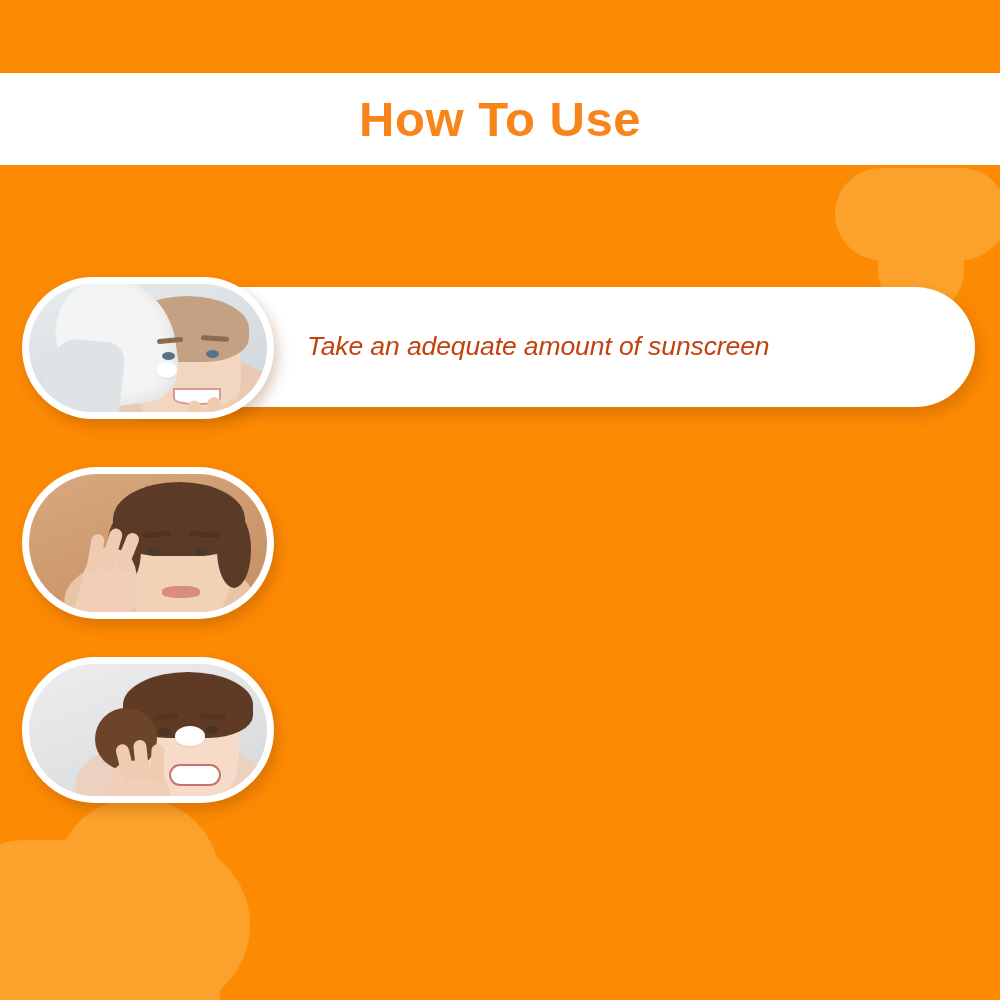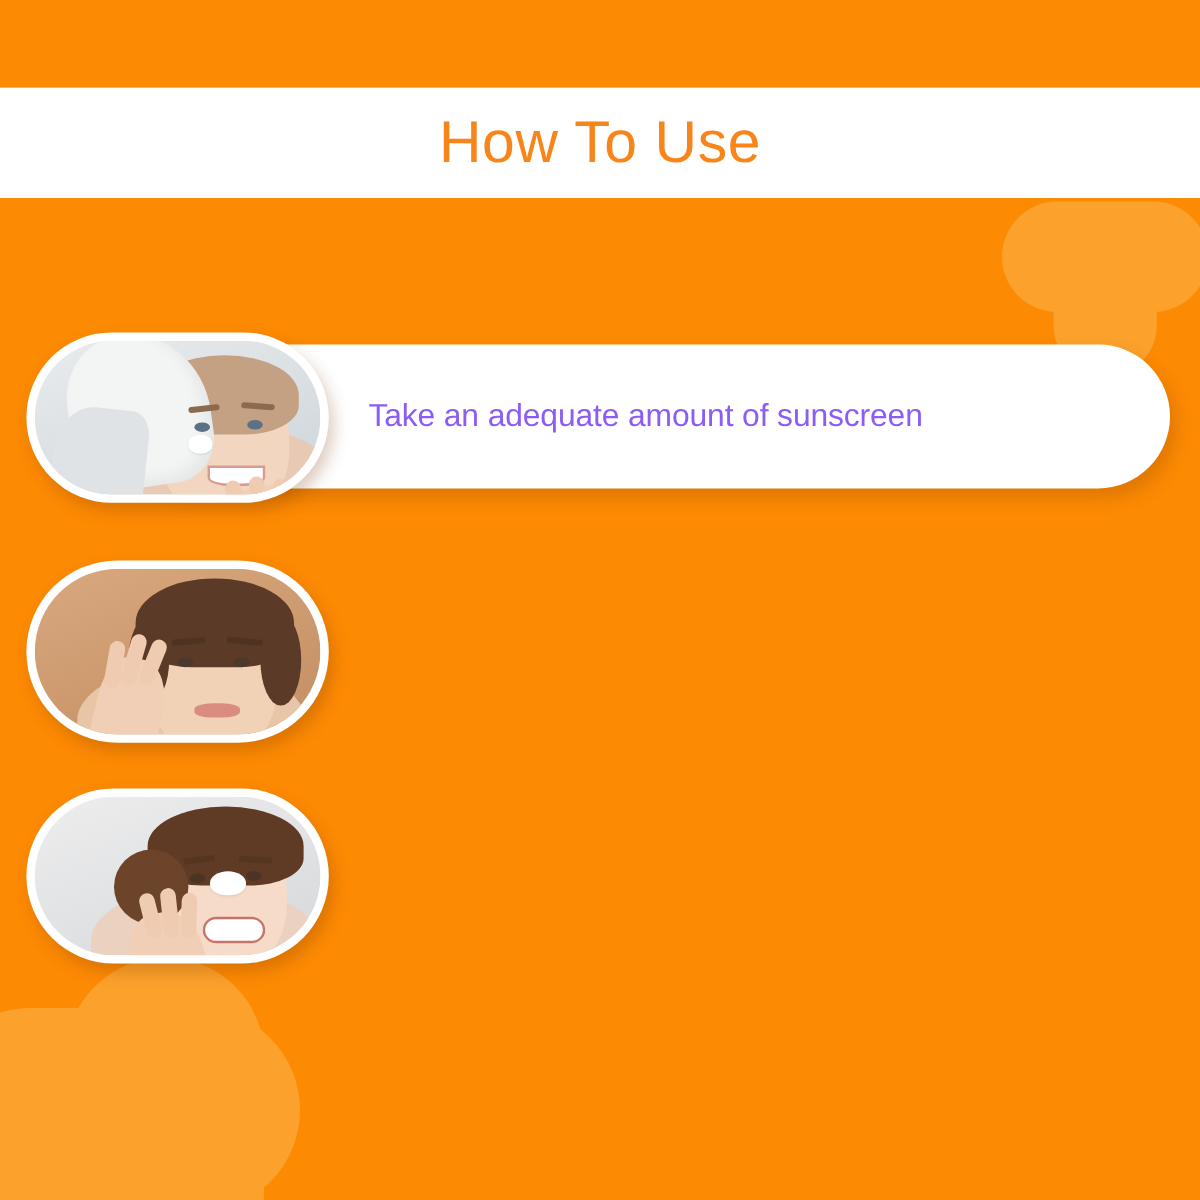--- a/index.html
+++ b/index.html
@@ -31,21 +31,21 @@
   
   .title-banner {
     position:absolute; left:0; top:73px;
     width:1000px; height:92px;
     background:#FFFFFF;
     display:flex; align-items:center; justify-content:center;
     z-index:5;
   }
   .title-text {
     font-size:49px;
-    font-weight:normal;
+    font-weight:bold;
     color:#F8851A;
     letter-spacing:0.5px;
     line-height:1;
     white-space:nowrap;
   }
 
   
   .steps { position:absolute; left:0; top:0; width:1000px; height:1000px; z-index:4; }
 
   .step-row { position:absolute; left:0; width:1000px; }
@@ -66,22 +66,23 @@
   .r3 .card { top:10px;  width:875px; height:124px; }
 
   .card-text {
     position:absolute;
     left:207px;
     top:50%;
     transform:translateY(-50%);
     width:620px;
     font-size:26.5px;
     line-height:1.33;
-    color:#8b5cf6;
+    color:#c2410c;
     letter-spacing:-0.1px;
+    font-style:italic;
   }
 
   
   .thumb {
     position:absolute;
     left:22px;
     background:#FFFFFF;
     border-radius:80px;
     padding:7px;
     box-shadow:4px 7px 13px rgba(120,55,0,0.26);

